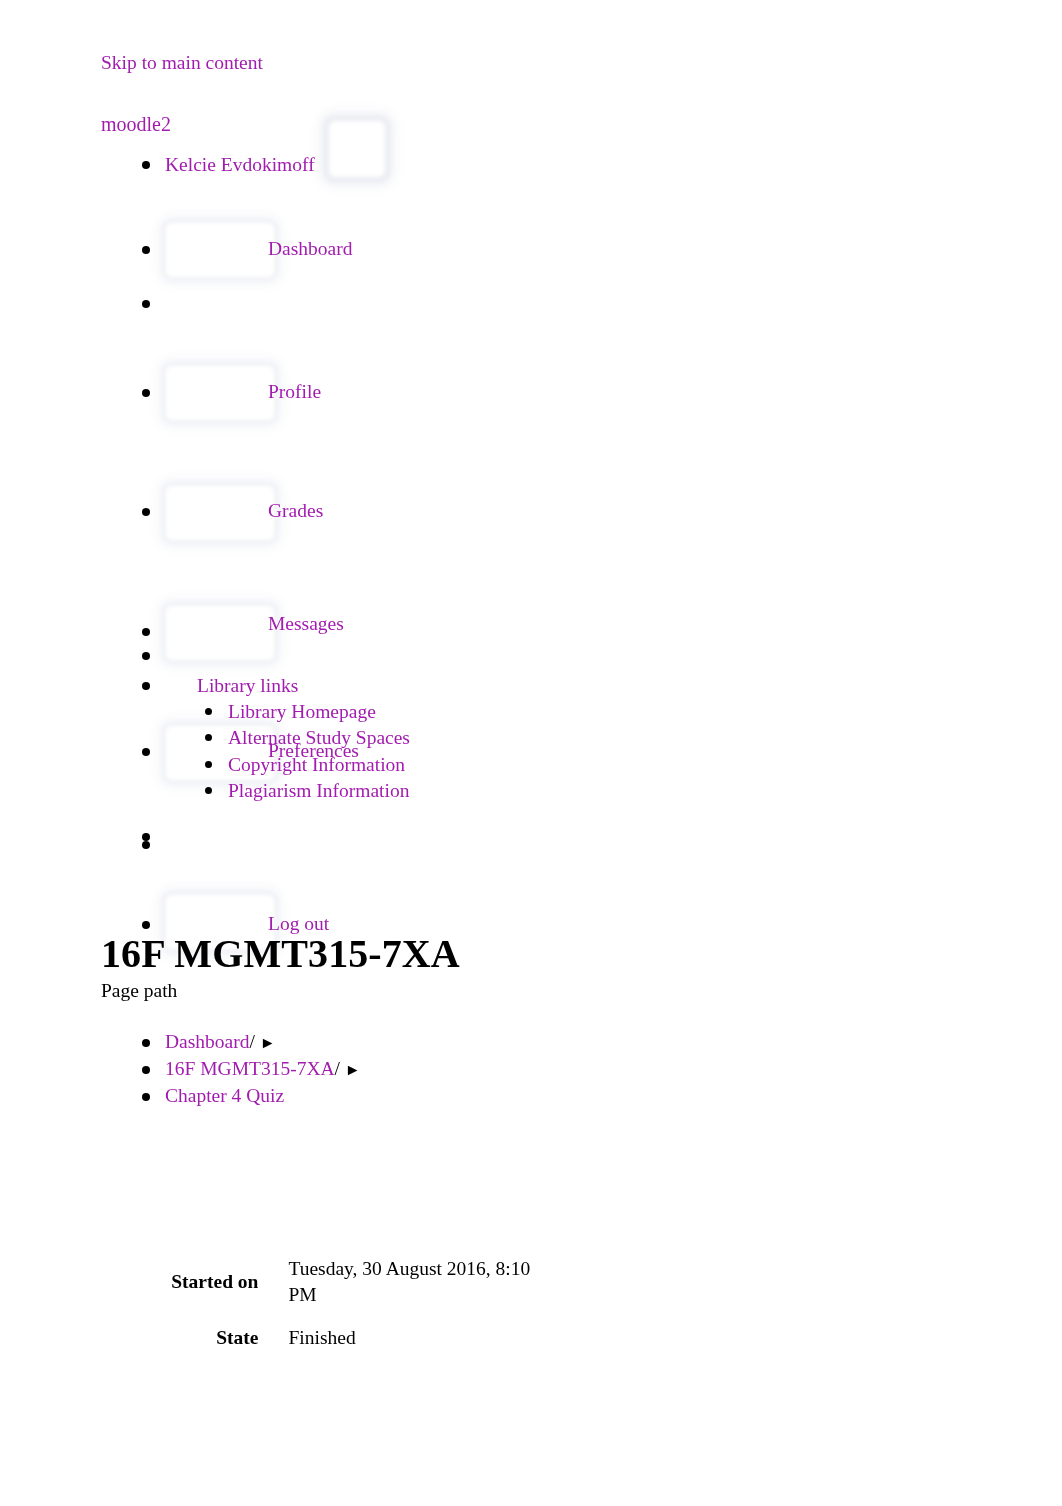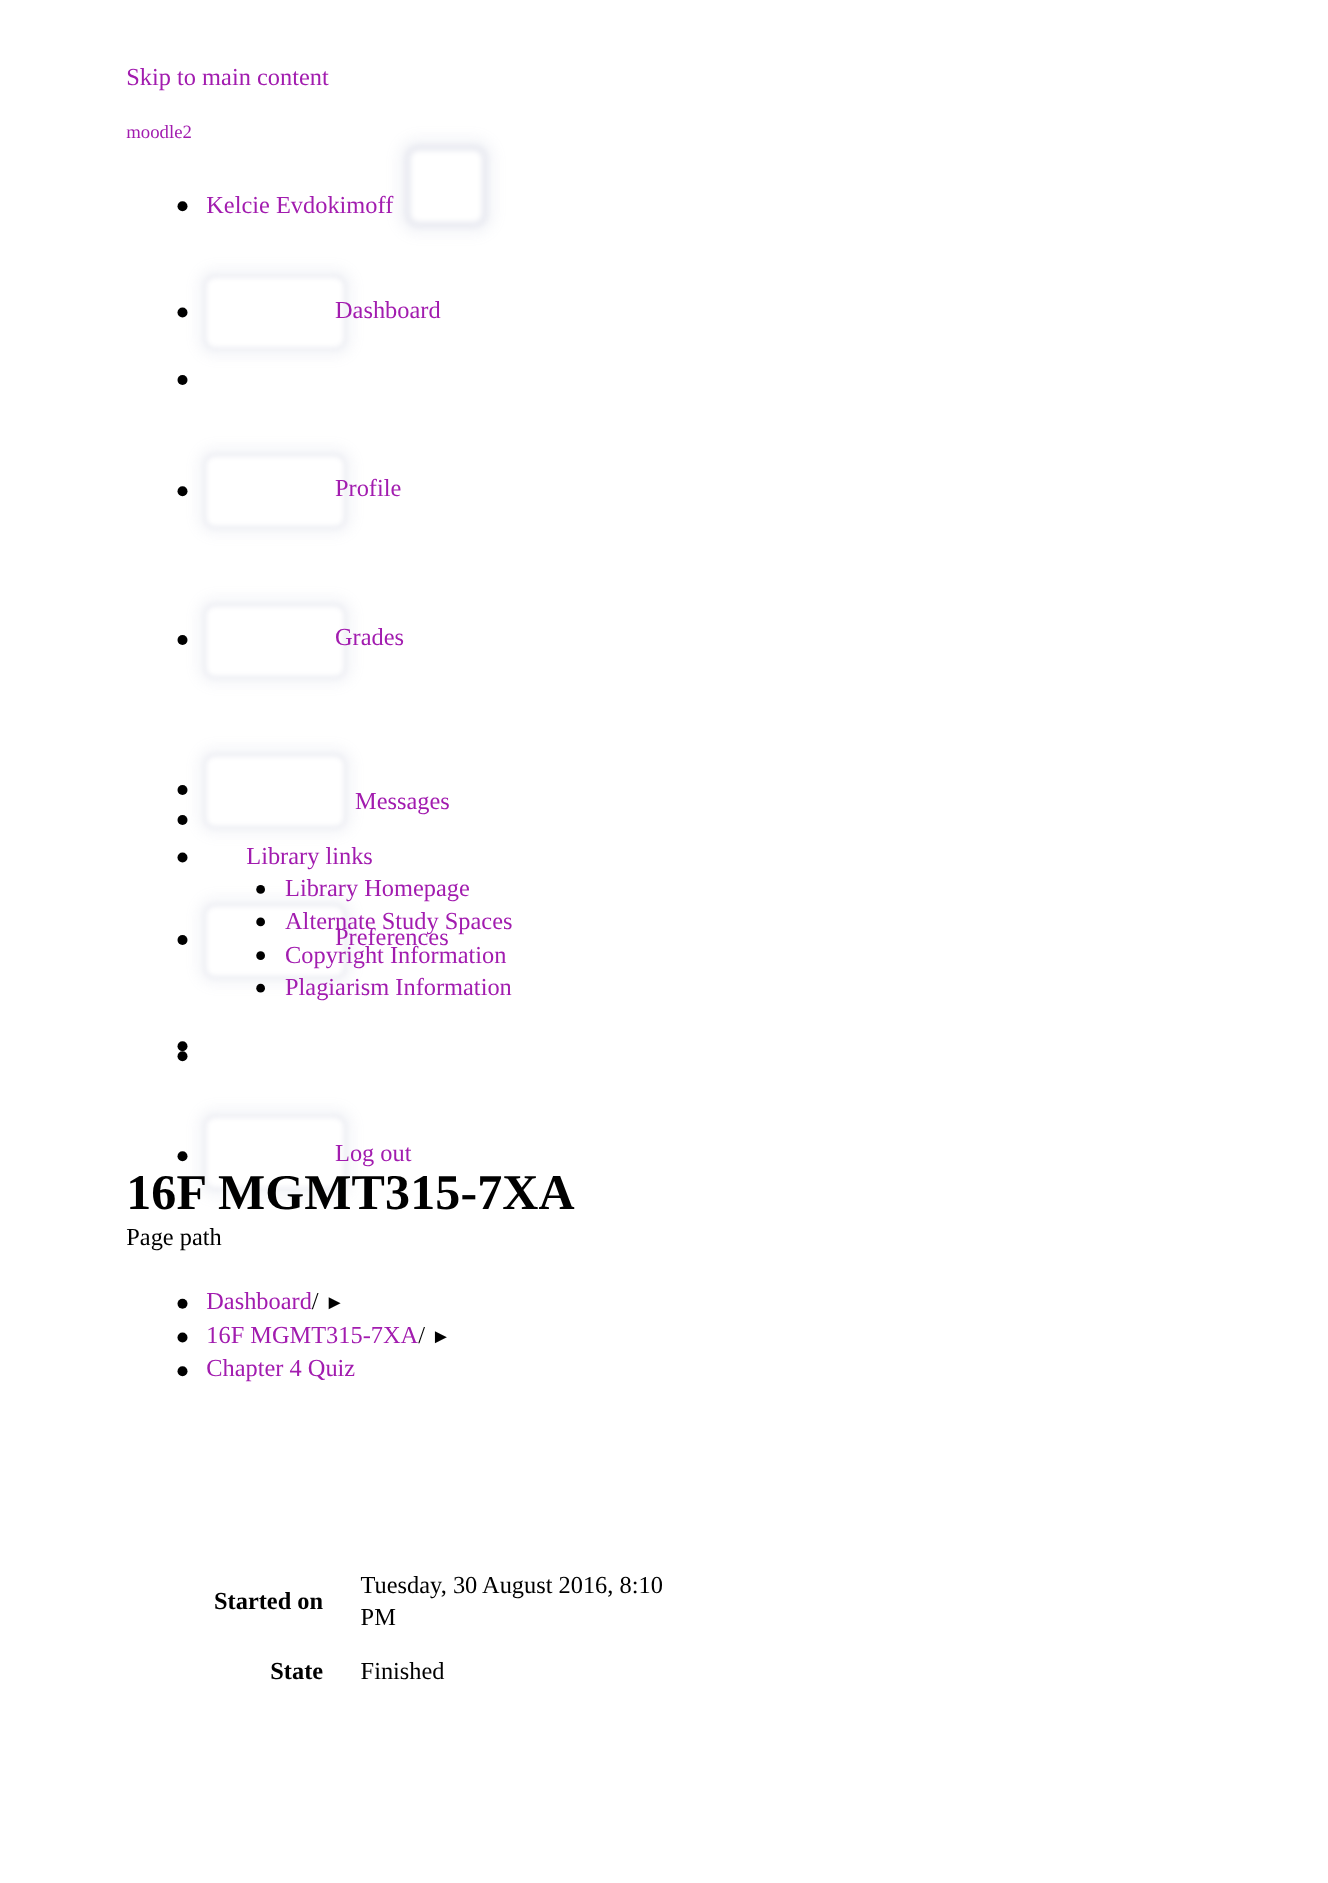--- a/index.html
+++ b/index.html
@@ -31,22 +31,22 @@
   }
   .skip {
     position: absolute;
     left: 0;
     top: 50px;
     font-size: 19.5px;
   }
   .sitename {
     position: absolute;
     left: 0;
-    top: 96px;
-    font-size: 15px;
+    top: 111px;
+    font-size: 20px;
   }
 
   
   .navmenu {
     position: absolute;
     left: 0;
     top: 150px;
     width: 860px;
     list-style: none;
     margin: 0;
@@ -246,21 +246,21 @@
 
     <li style="height:60px;">
       <span class="bullet" style="top:195px;"></span>
       <span class="ghost menuimg" style="top:170px;"></span>
       <a class="nav-label indent link" href="#" style="top:185px;">Grades</a>
     </li>
 
     <li style="height:60px;">
       <span class="bullet" style="top:255px;"></span>
       <span class="ghost menuimg" style="top:230px;"></span>
-      <a class="nav-label indent link" href="#" style="top:256px;margin-left:16px;">Messages</a>
+      <a class="nav-label indent link" href="#" style="top:238px;">Messages</a>
     </li>
 
     <li style="height:60px;">
       <span class="bullet" style="top:315px;"></span>
       <span class="ghost menuimg" style="top:290px;"></span>
       <a class="nav-label indent link" href="#" style="top:305px;">Preferences</a>
     </li>
 
     <li style="height:27px;">
       <span class="bullet" style="top:340px;"></span>

